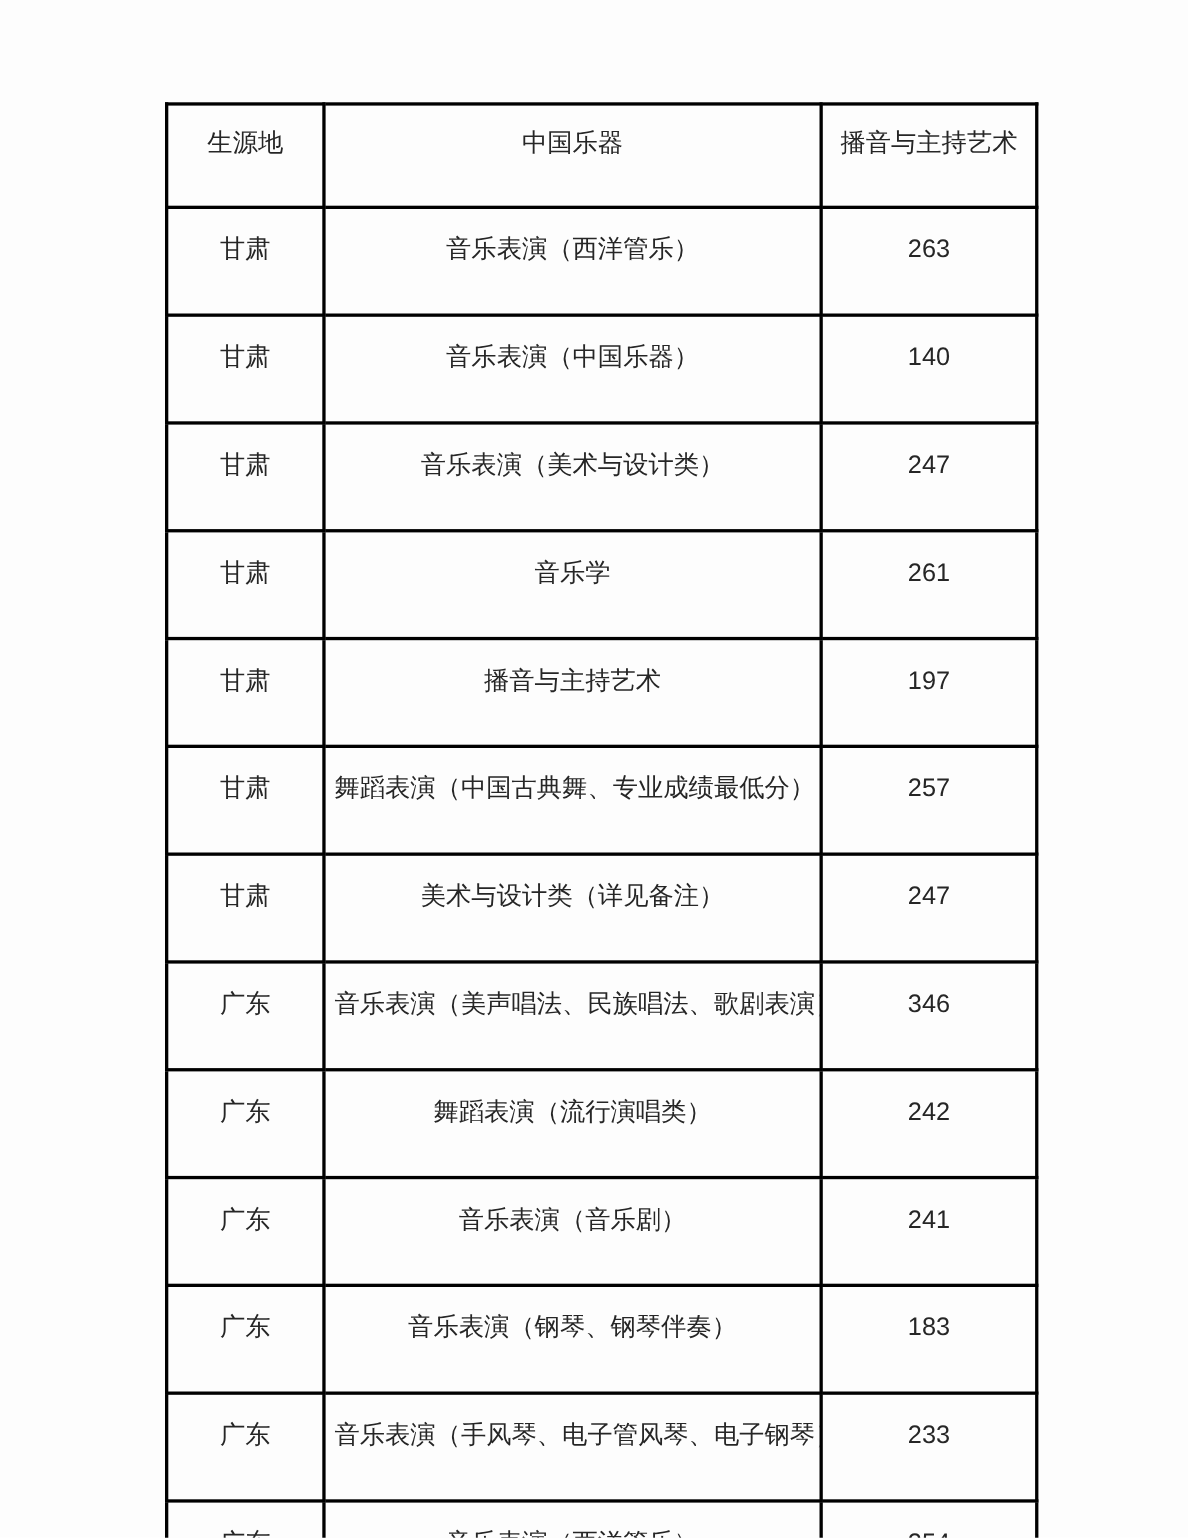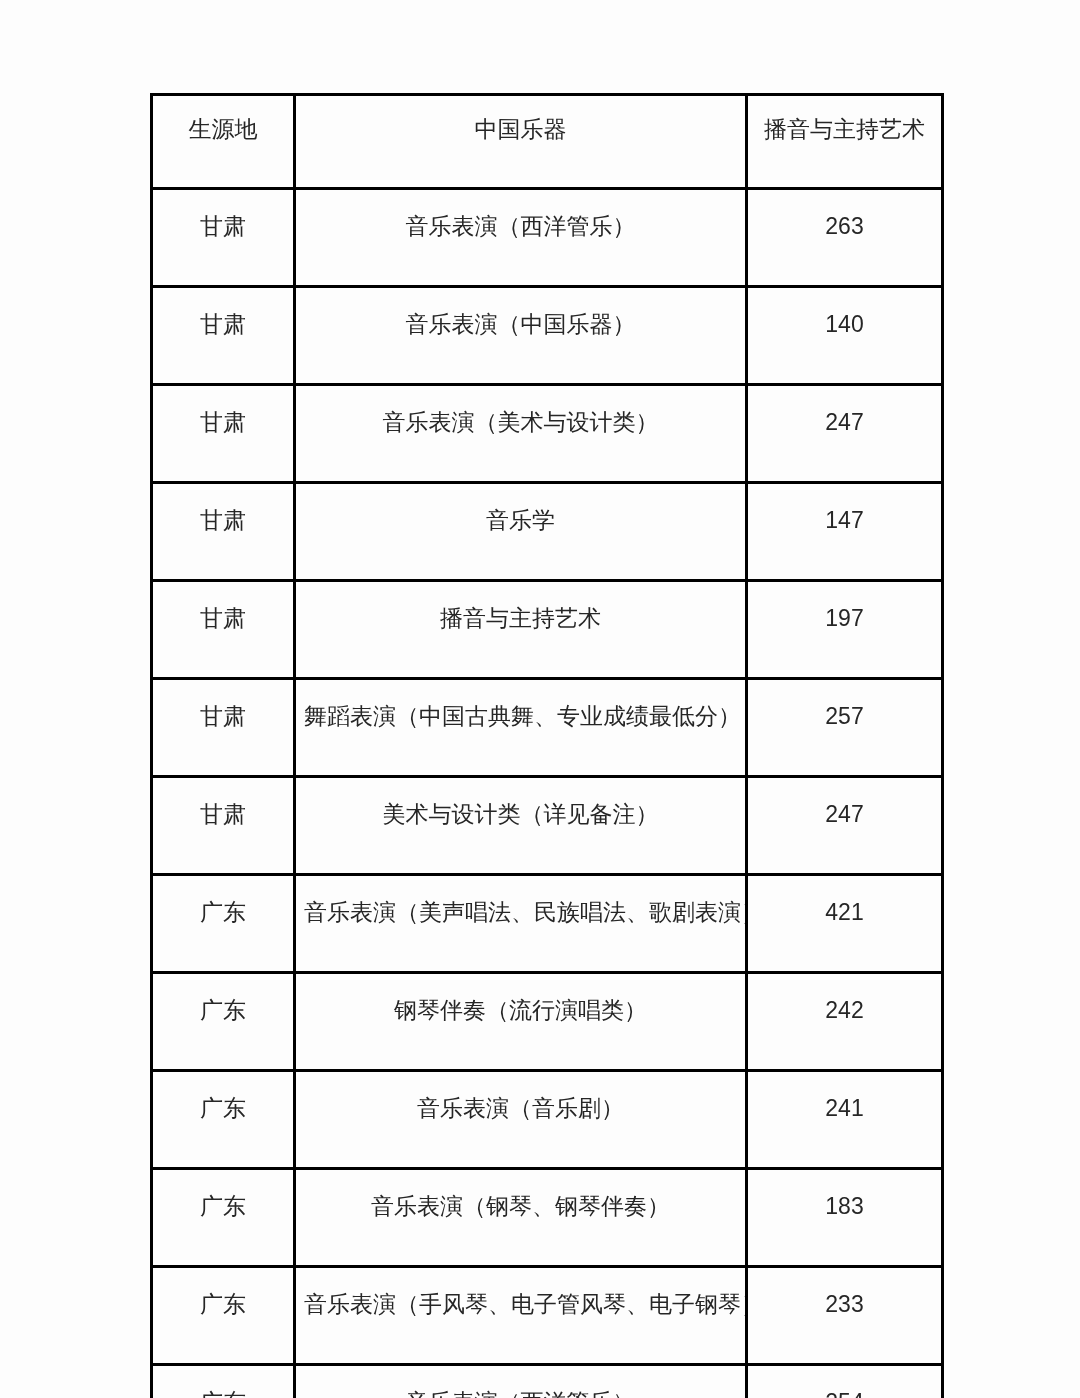--- a/index.html
+++ b/index.html
@@ -77,45 +77,45 @@
         <td>140</td>
       </tr>
       <tr>
         <td>甘肃</td>
         <td>音乐表演（美术与设计类）</td>
         <td>247</td>
       </tr>
       <tr>
         <td>甘肃</td>
         <td>音乐学</td>
-        <td>147</td>
+        <td>261</td>
       </tr>
       <tr>
         <td>甘肃</td>
         <td>播音与主持艺术</td>
         <td>197</td>
       </tr>
       <tr>
         <td>甘肃</td>
         <td>舞蹈表演（中国古典舞、专业成绩最低分）</td>
         <td>257</td>
       </tr>
       <tr>
         <td>甘肃</td>
         <td>美术与设计类（详见备注）</td>
         <td>247</td>
       </tr>
       <tr>
         <td>广东</td>
         <td>音乐表演（美声唱法、民族唱法、歌剧表演）</td>
-        <td>421</td>
+        <td>346</td>
       </tr>
       <tr>
         <td>广东</td>
-        <td>钢琴伴奏（流行演唱类）</td>
+        <td>舞蹈表演（流行演唱类）</td>
         <td>242</td>
       </tr>
       <tr>
         <td>广东</td>
         <td>音乐表演（音乐剧）</td>
         <td>241</td>
       </tr>
       <tr>
         <td>广东</td>
         <td>音乐表演（钢琴、钢琴伴奏）</td>

